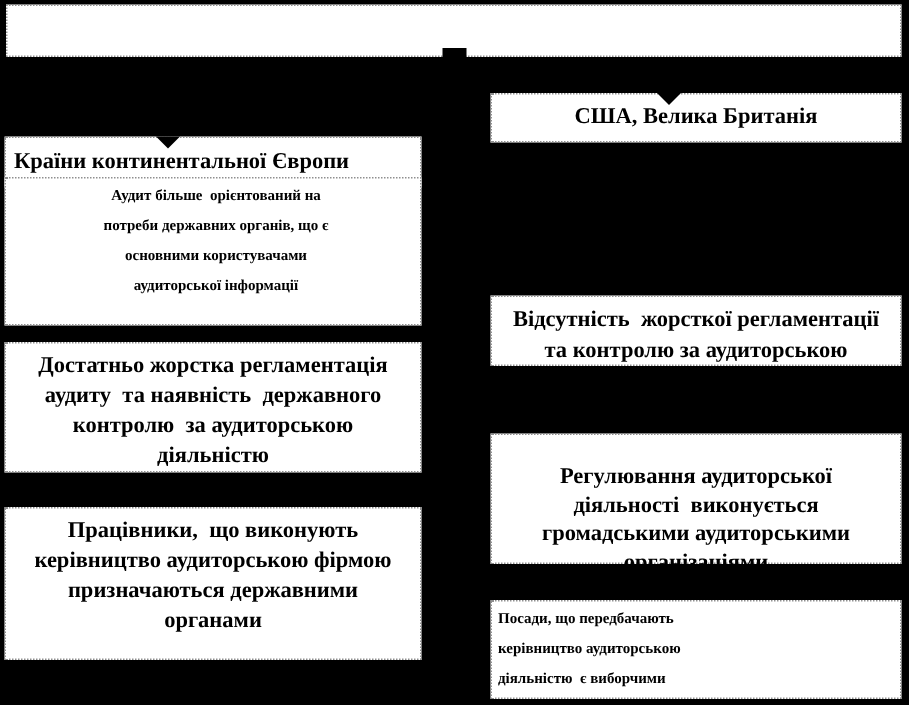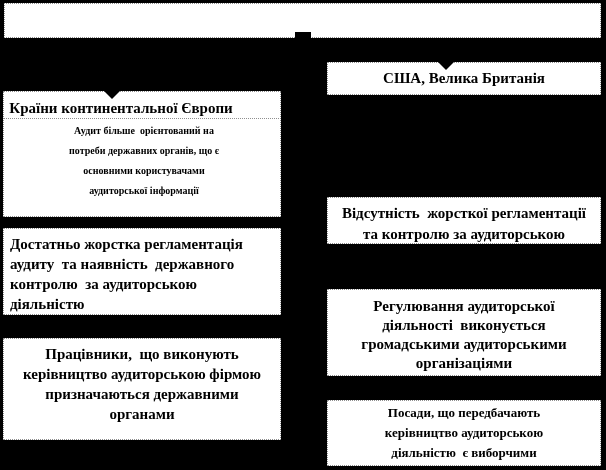--- a/index.html
+++ b/index.html
@@ -27,32 +27,32 @@
   .b-title{left:4px;top:3px;width:597px;height:35px;display:flex;align-items:center;justify-content:center;}
   .b-title .txt{font-size:13.5px;text-align:center;}
   
   .b-lhead{left:3px;top:63px;width:278px;height:34px;display:flex;align-items:center;justify-content:center;padding-right:42px;margin-top:28px;}
   .b-rhead{left:327px;top:62px;width:274px;height:33px;display:flex;align-items:center;justify-content:center;}
   .b-lhead .txt,.b-rhead .txt{font-size:15px;text-align:center;}
   
   .b-l1{left:3px;top:118px;width:278px;height:99px;padding:2px 6px 0 10px;}
   .b-l1 .txt{font-size:10px;line-height:20px;text-align:center;}
   .b-l2{left:3px;top:228px;width:278px;height:87px;padding:5px 6px 0 6px;}
-  .b-l2 .txt{font-size:15px;line-height:20px;text-align:left;}
+  .b-l2 .txt{font-size:15px;line-height:20px;text-align:center;}
   .b-l3{left:3px;top:338px;width:278px;height:102px;padding:5px 6px 0 6px;}
   .b-l3 .txt{font-size:15px;line-height:20px;text-align:center;}
   
   .b-r1{left:327px;top:122px;width:274px;height:51px;padding:2px 4px 0 4px;}
   .b-r1 .txt{font-size:15px;line-height:24px;text-align:center;}
   .b-r2{left:327px;top:197px;width:274px;height:47px;padding:5px 4px 0 4px;}
   .b-r2 .txt{font-size:15px;line-height:21px;text-align:center;}
   .b-r3{left:327px;top:289px;width:274px;height:87px;padding:7px 4px 0 4px;}
-  .b-r3 .txt{font-size:15px;line-height:19px;text-align:center;}
+  .b-r3 .txt{font-size:15px;line-height:19px;text-align:center;margin-top:12px;}
   .b-r4{left:327px;top:400px;width:274px;height:66px;padding:2px 4px 0 4px;}
-  .b-r4 .txt{font-size:13px;line-height:20px;text-align:center;}
+  .b-r4 .txt{font-size:10px;line-height:20px;text-align:left;}
   
   .arrowhead{
     position:absolute;top:-1px;width:0;height:0;
     border-left:8px solid transparent;
     border-right:8px solid transparent;
     border-top:8px solid #000000;
   }
   .stub{
     position:absolute;bottom:-1px;left:290px;width:16px;height:6px;background:#000000;
   }

